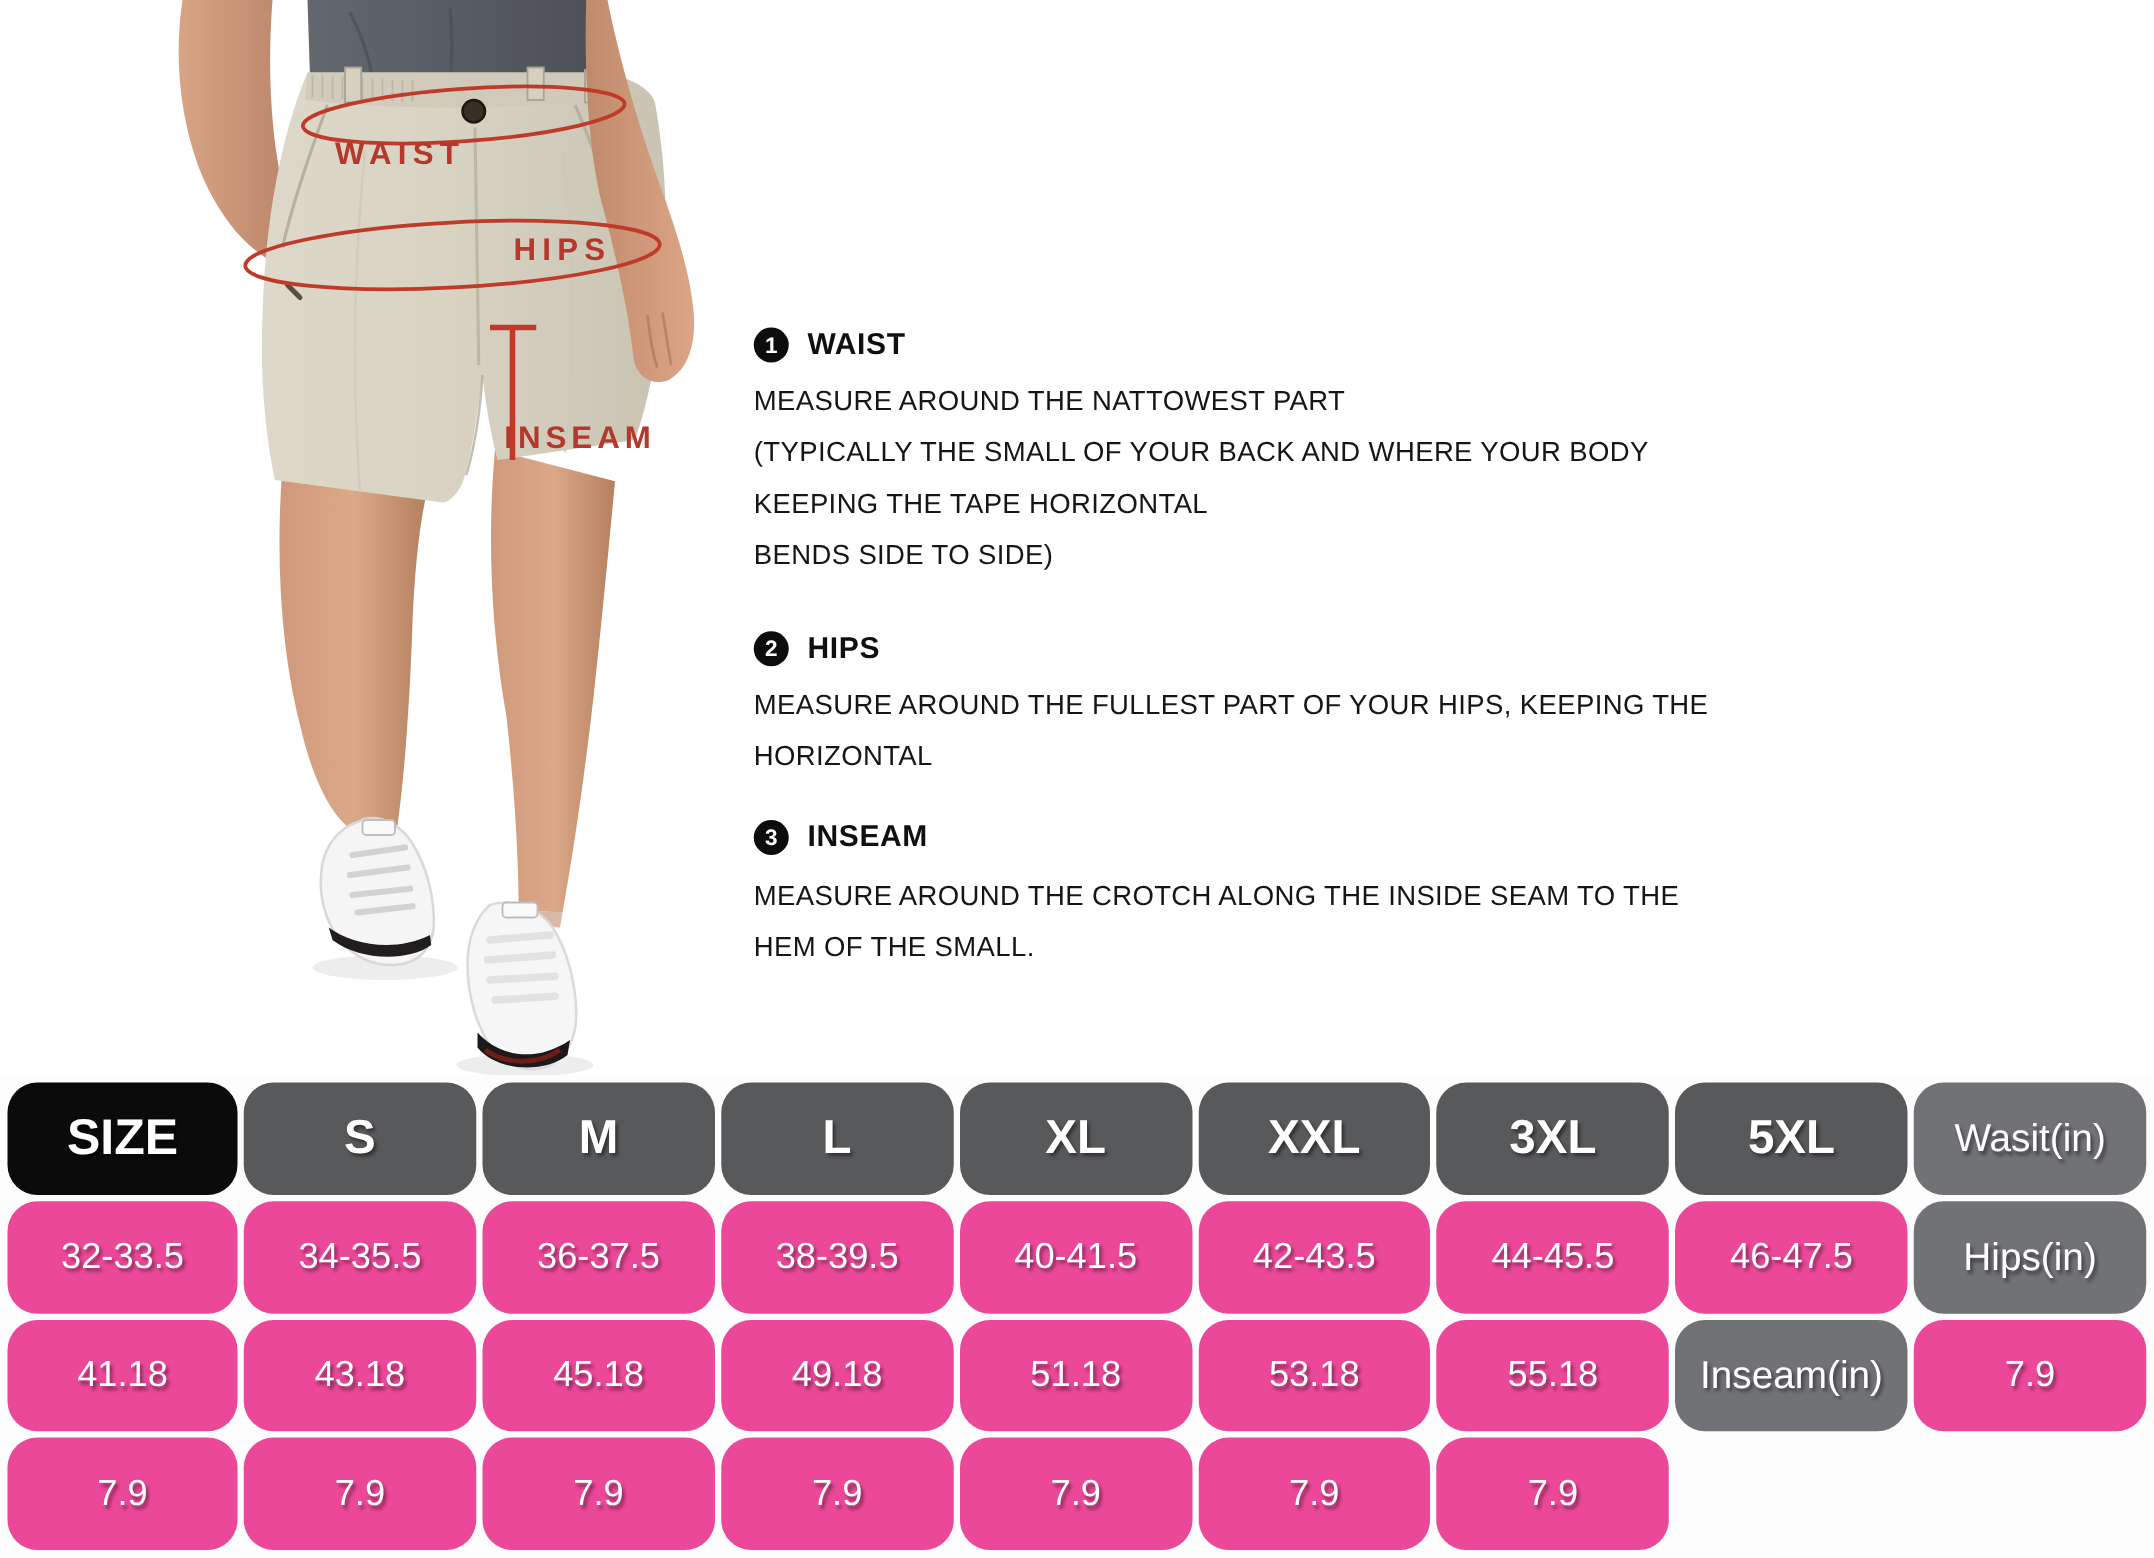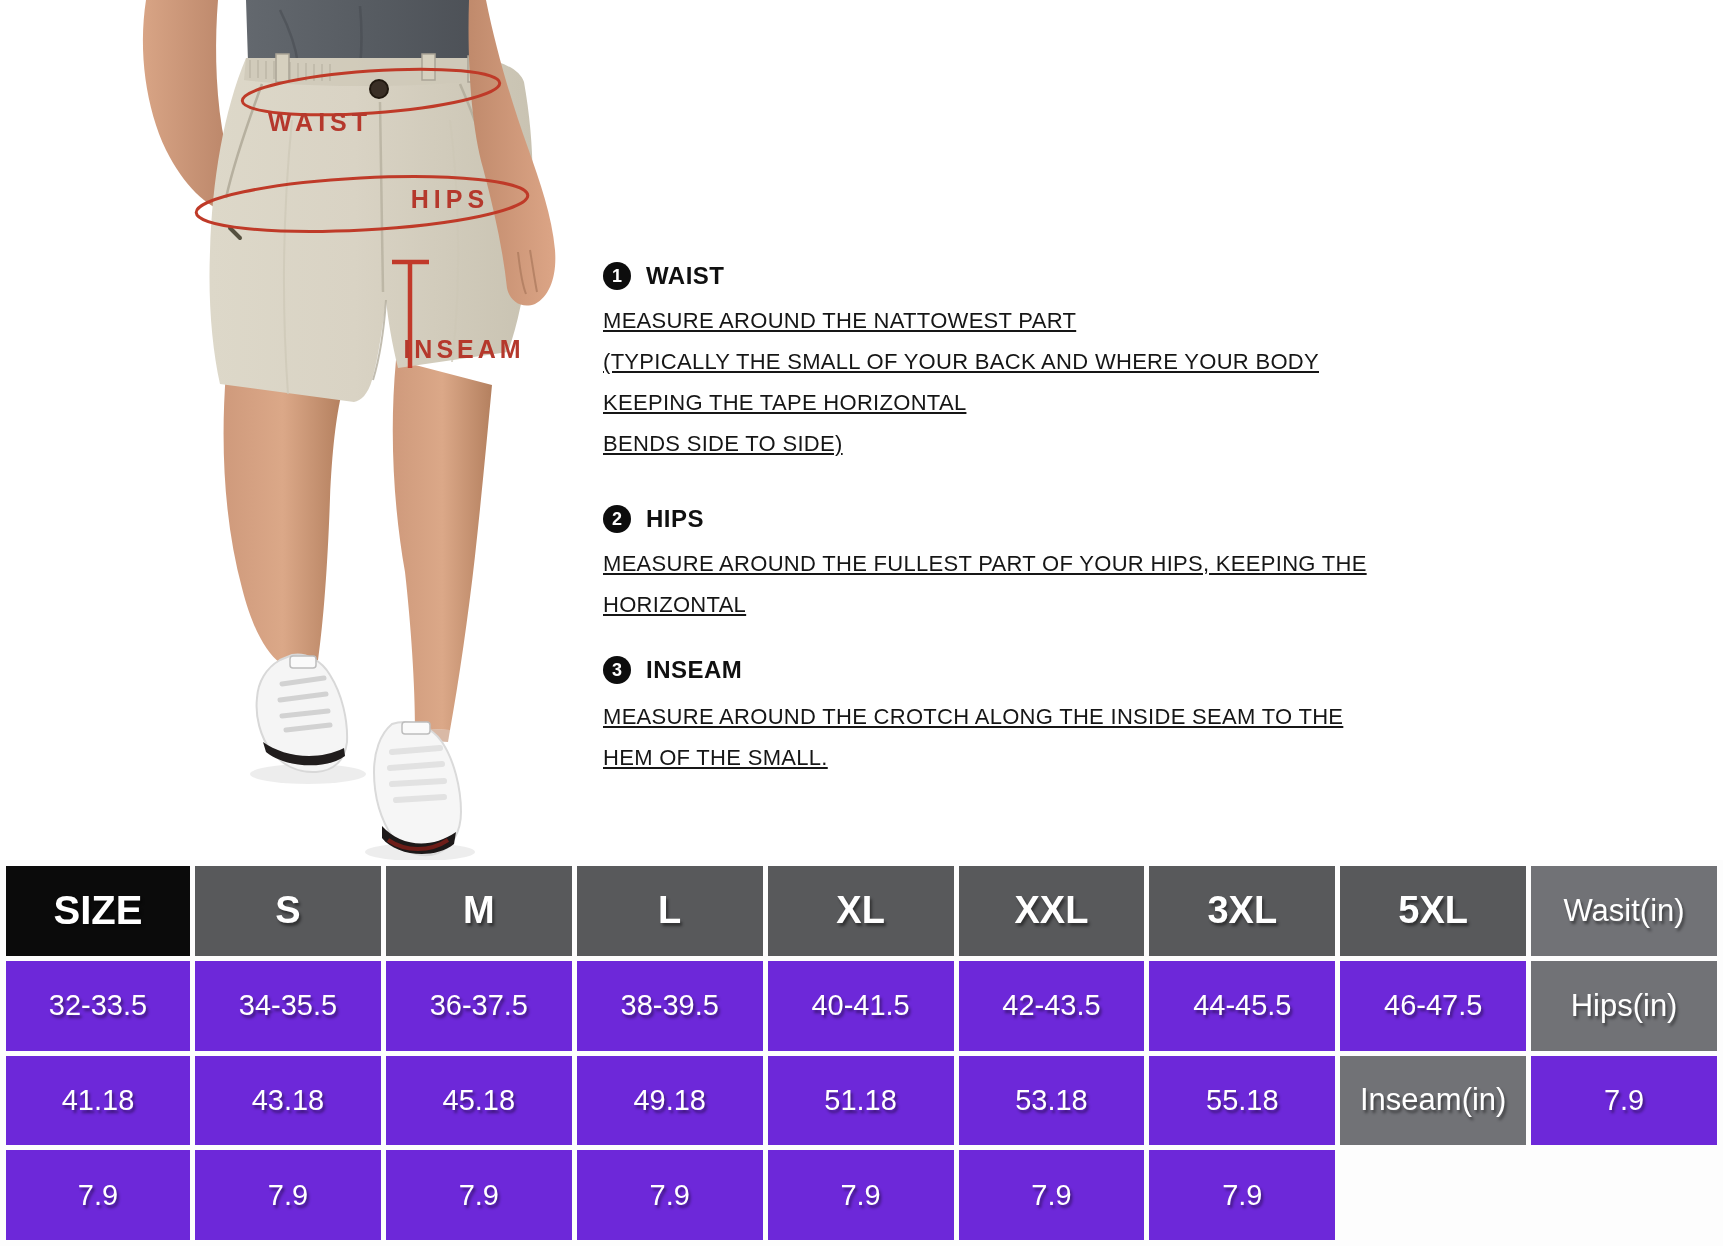--- a/index.html
+++ b/index.html
@@ -14,39 +14,39 @@
   .step{position:absolute;left:603px;width:790px;}
   .step-head{display:flex;align-items:center;gap:15px;height:32px;}
   .badge{
     width:28px;height:28px;border-radius:50%;background:#0d0d0d;color:#fff;
     display:flex;align-items:center;justify-content:center;
     font-size:18px;font-weight:bold;flex:0 0 28px;
   }
   .step-title{font-size:24px;font-weight:bold;letter-spacing:.5px;color:#101010;}
   .step p{
     margin:0;font-size:22px;line-height:41px;letter-spacing:.3px;
-    color:#161616;white-space:nowrap;text-decoration:underline;
+    color:#161616;white-space:nowrap;
   }
   .step p:first-of-type{margin-top:8px;}
   .step.step-3 p:first-of-type{margin-top:10px;}
   
   .size-table{
     position:absolute;left:0;top:860px;width:1723px;height:386px;
     box-sizing:border-box;background:#fdfdfd;padding:6px;
     display:grid;grid-template-columns:184px repeat(8,1fr);
     grid-template-rows:repeat(4,1fr);gap:5px;
   }
   .cell{
     display:flex;align-items:center;justify-content:center;
-    color:#fff;text-shadow:2px 3px 3px rgba(0,0,0,.45);
+    color:#fff;text-shadow:2px 3px 3px rgba(0,0,0,.45);border-radius:24px;
   }
   .cell.th{background:#58595b;font-size:38px;font-weight:bold;}
   .cell.th-first{background:#0b0b0b;font-size:40px;font-weight:bold;}
   .cell.row-label{background:#717276;font-size:31px;}
-  .cell.td{background:#6d28d9;font-size:29px;}
+  .cell.td{background:#ec4899;font-size:29px;}
 </style>
 </head>
 <body>
 
 <div class="page">
 
   <svg class="photo" viewBox="0 0 470 860" width="470" height="860" aria-hidden="true">
     <defs>
       <linearGradient id="shirtG" x1="0" y1="0" x2="1" y2="0">
         <stop offset="0" stop-color="#63686e"></stop>

